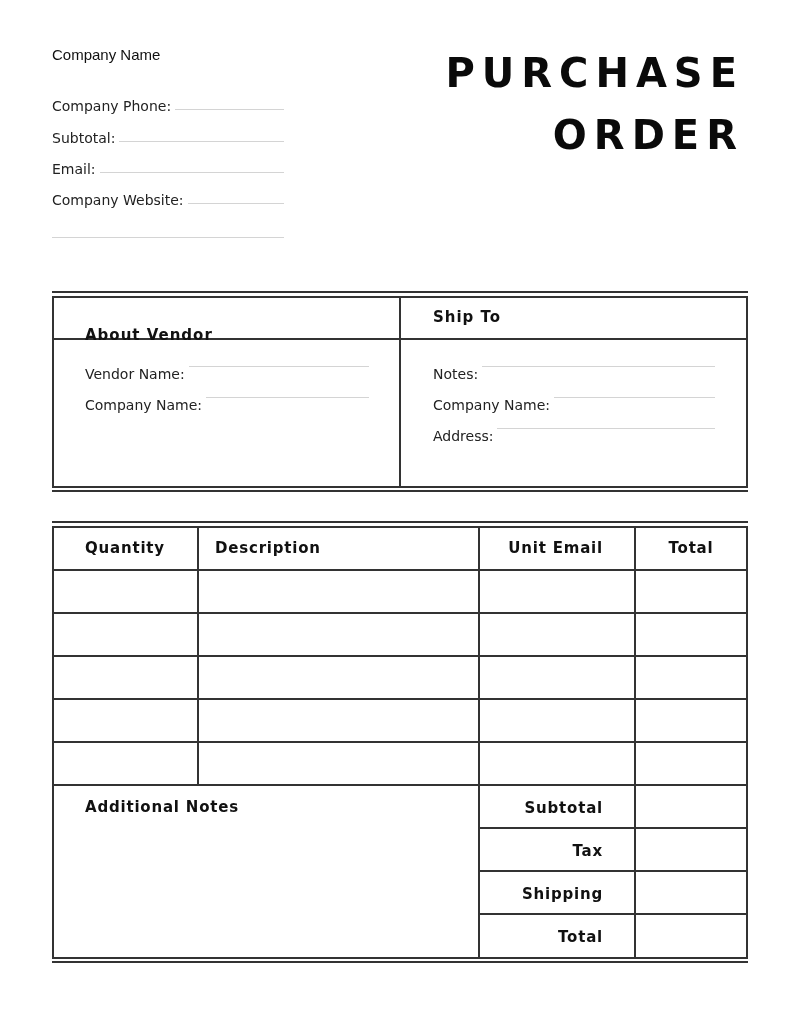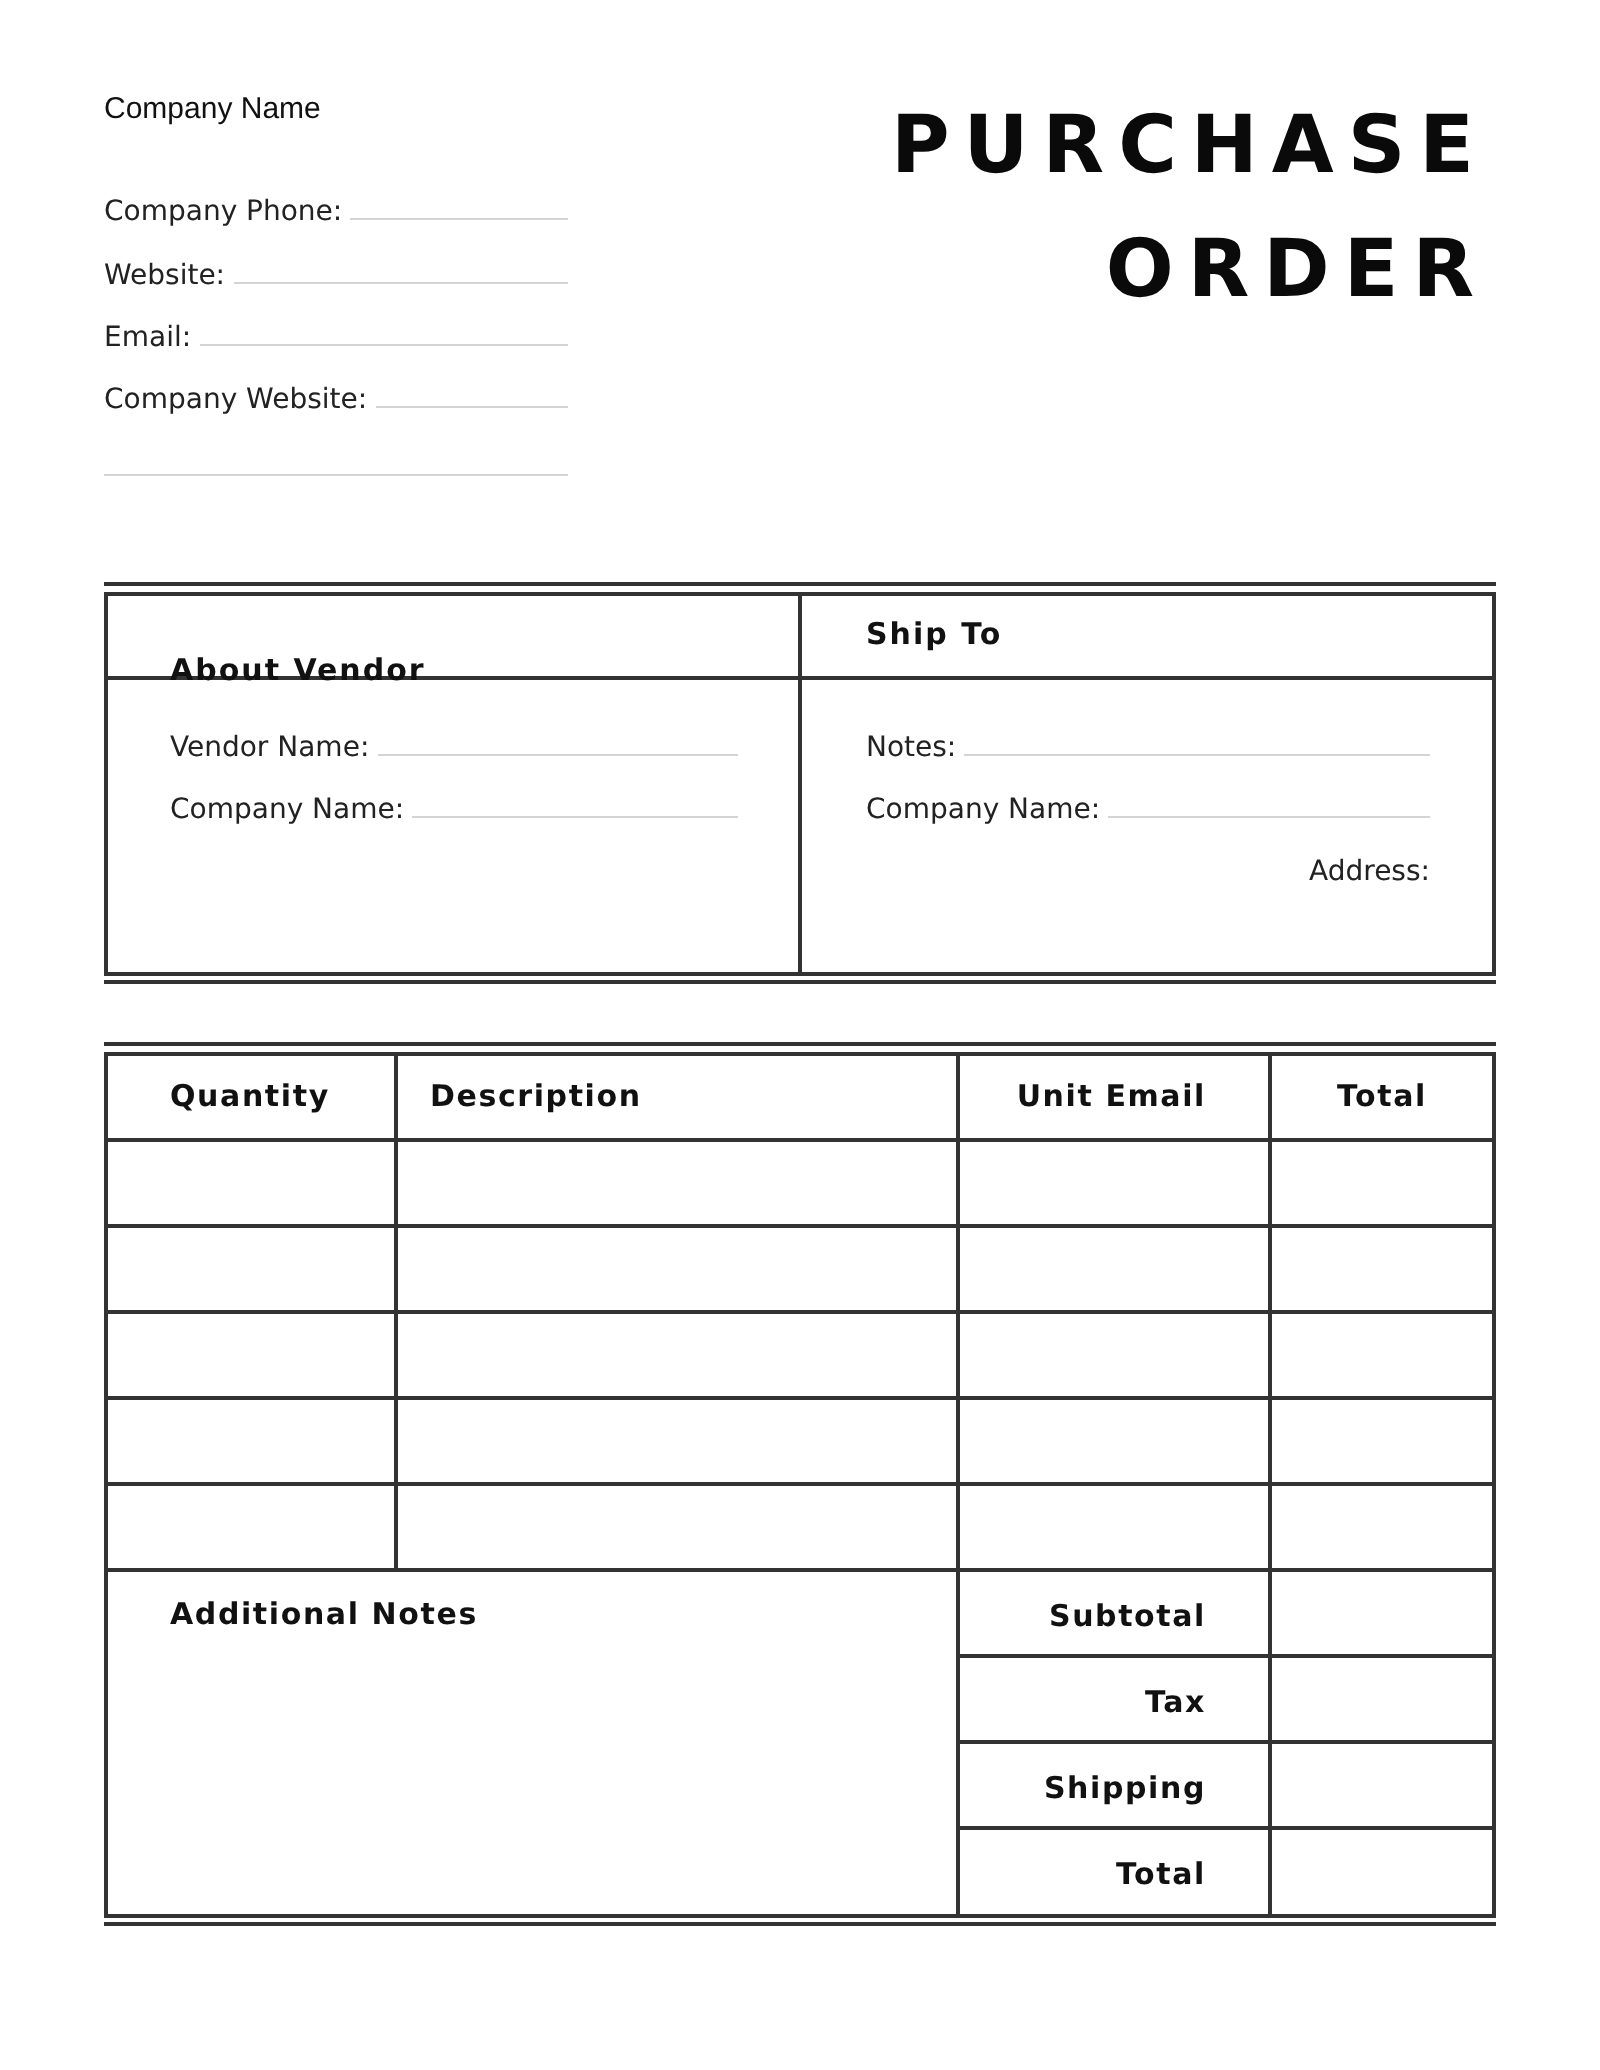--- a/index.html
+++ b/index.html
@@ -6,37 +6,37 @@
   body { width: 800px; height: 1035px; position: relative; overflow: hidden; font-family: "DejaVu Sans", sans-serif; color: #111; }
   .abs { position: absolute; }
   .company-name { left: 52px; top: 46px; font-family: "Liberation Sans", sans-serif; font-size: 15px; color: #111; }
   .field { position: absolute; left: 52px; font-family: "DejaVu Sans", sans-serif; font-size: 14px; color: #222; display: flex; align-items: flex-end; width: 232px; }
   .field .lbl { white-space: nowrap; }
   .field .line { flex: 1; border-bottom: 1.5px solid #d4d4d4; margin-left: 4px; margin-bottom: 4px; }
   .title { right: 56px; font-family: "DejaVu Sans", sans-serif; font-weight: bold; font-size: 40px; letter-spacing: 7px; color: #0a0a0a; text-align: right; }
   .hline { position: absolute; background: #333; height: 2px; }
   .vline { position: absolute; background: #333; width: 2px; }
   .hdr { position: absolute; font-family: "DejaVu Sans", sans-serif; font-weight: bold; font-size: 15px; letter-spacing: 1px; color: #111; }
-  .bfield { position: absolute; font-size: 14px; color: #222; display: flex; align-items: flex-end; }
+  .bfield { position: absolute; font-size: 14px; color: #222; display: flex; align-items: flex-start; }
   .bfield .lbl { white-space: nowrap; }
   .bfield .line { flex: 1; border-bottom: 1.5px solid #d4d4d4; margin-left: 4px; margin-bottom: 4px; }
   .cell { position: absolute; }
   .th { font-weight: bold; font-size: 15px; letter-spacing: 0.8px; color: #111; }
 </style>
 </head>
 <body>
 
 <div class="abs company-name">Company Name</div>
 
 <div class="field" style="top:98px;">
   <span class="lbl">Company Phone:</span>
   <span class="line"></span>
 </div>
 <div class="field" style="top:130px;">
-  <span class="lbl">Website:</span>
+  <span class="lbl">Subtotal:</span>
   <span class="line"></span>
 </div>
 <div class="field" style="top:161px;">
   <span class="lbl">Email:</span>
   <span class="line"></span>
 </div>
 <div class="field" style="top:192px;">
   <span class="lbl">Company Website:</span>
   <span class="line"></span>
 </div>
@@ -68,21 +68,21 @@
   </div>
 
   <div class="bfield" style="left:433px; top:366px; width:282px;">
     <span class="lbl">Notes:</span>
     <span class="line"></span>
   </div>
   <div class="bfield" style="left:433px; top:397px; width:282px;">
     <span class="lbl">Company Name:</span>
     <span class="line"></span>
   </div>
-  <div class="bfield" style="left:433px; top:428px; width:282px;flex-direction:column;">
+  <div class="bfield" style="left:433px; top:428px; width:282px;">
     <span class="lbl">Address:</span>
     <span class="line"></span>
   </div>
 </div>
 
 <div>
   <div class="hline" style="left:52px; top:521px; width:696px;"></div>
   <div class="hline" style="left:52px; top:526px; width:696px;"></div>
   <div class="hline" style="left:52px; top:569px; width:696px;"></div>
   <div class="hline" style="left:52px; top:612px; width:696px;"></div>

